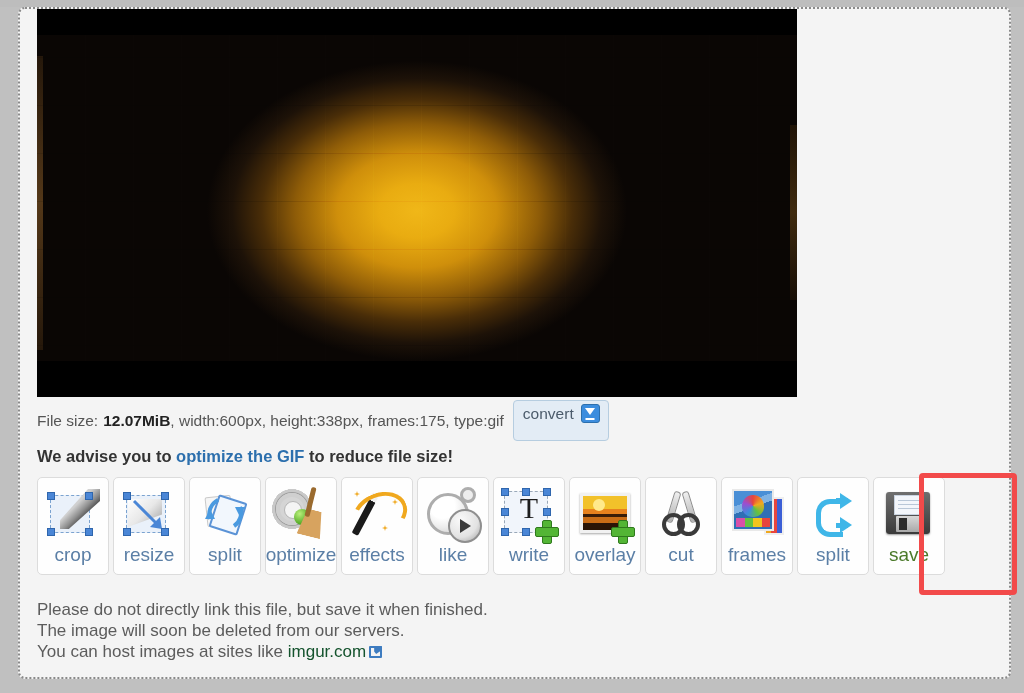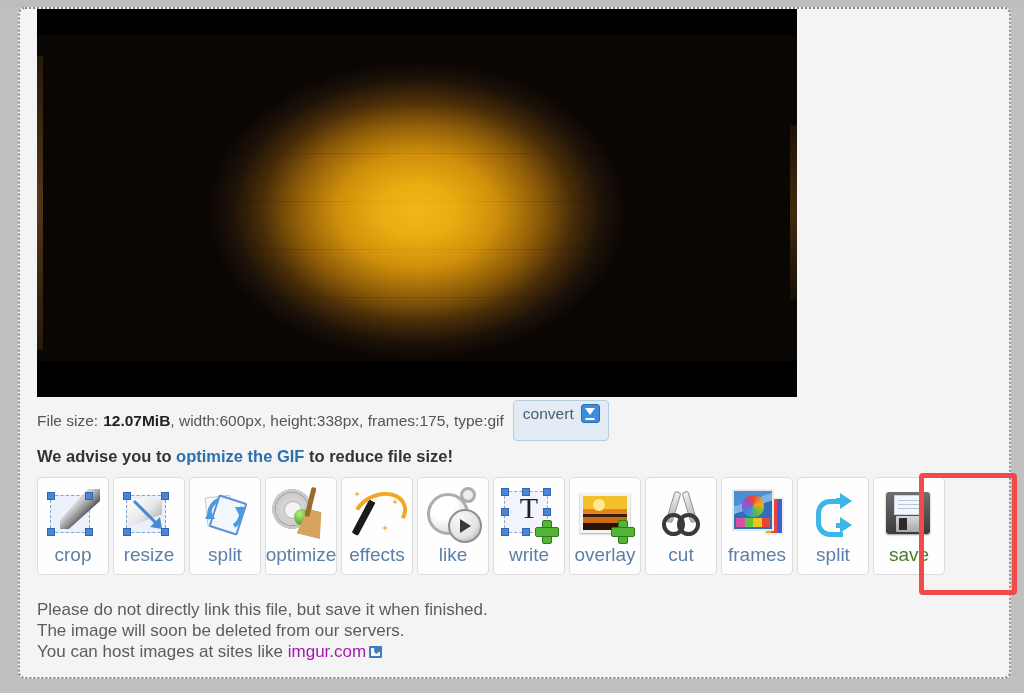--- a/index.html
+++ b/index.html
@@ -174,21 +174,21 @@
   }
   .tool[data-name="tool-save"] .tlabel { color:#4b7a2a; }
 
   
   #footer-notes {
     position: absolute;
     left: 17px; top: 590px;
     font-size: 17px; color: #5c5c5c;
     line-height: 21px;
   }
-  #footer-notes a { color:#a21caf; text-decoration:none; }
+  #footer-notes a { color:#14532d; text-decoration:none; }
   .ext-icon {
     display:inline-block;
     width:13px;height:12px;
     position:relative;
     margin-left:3px;
     vertical-align:-1px;
   }
   .ext-icon::before{
     content:"";position:absolute;left:0;bottom:0;
     width:9px;height:8px;border:2px solid #3e7cc0;border-radius:1px;

